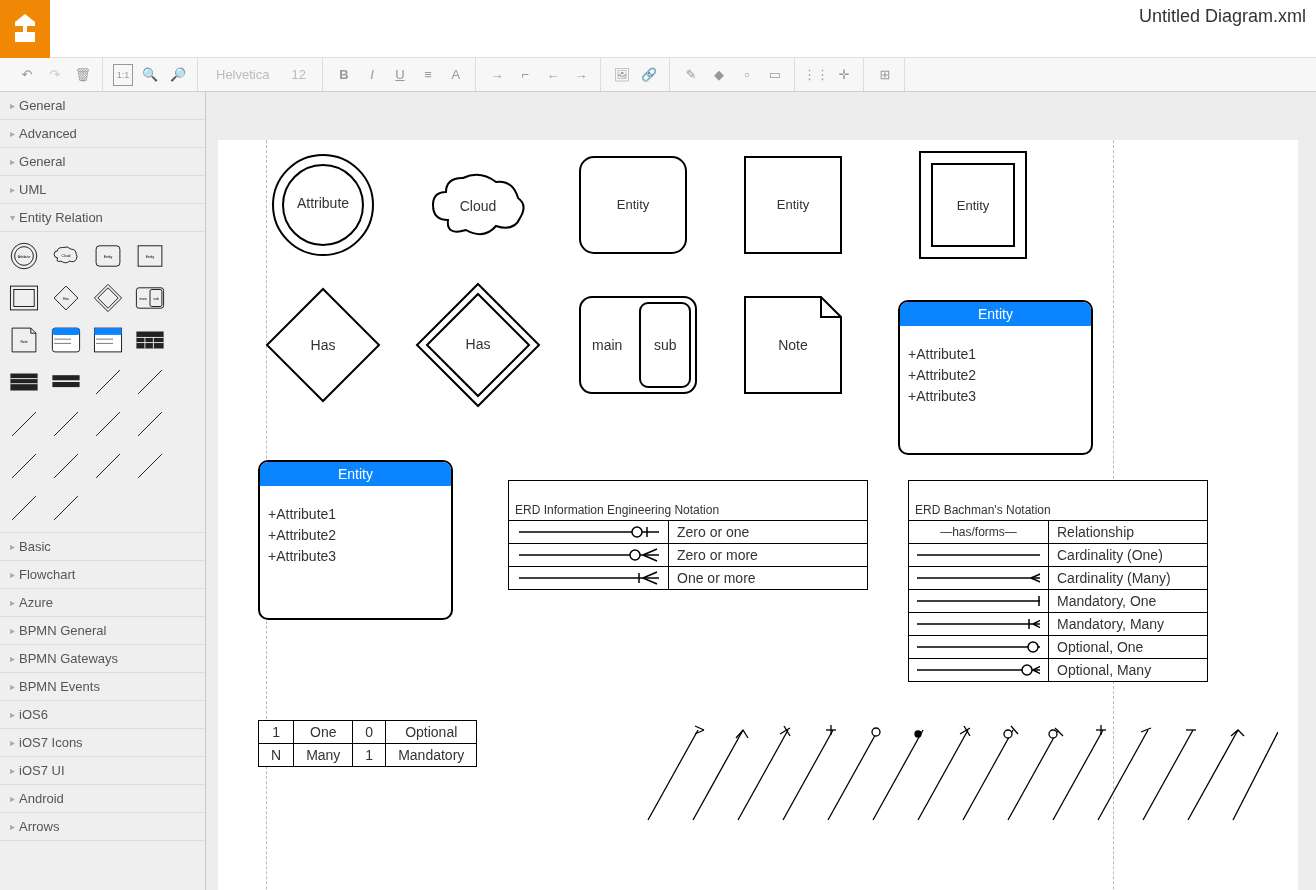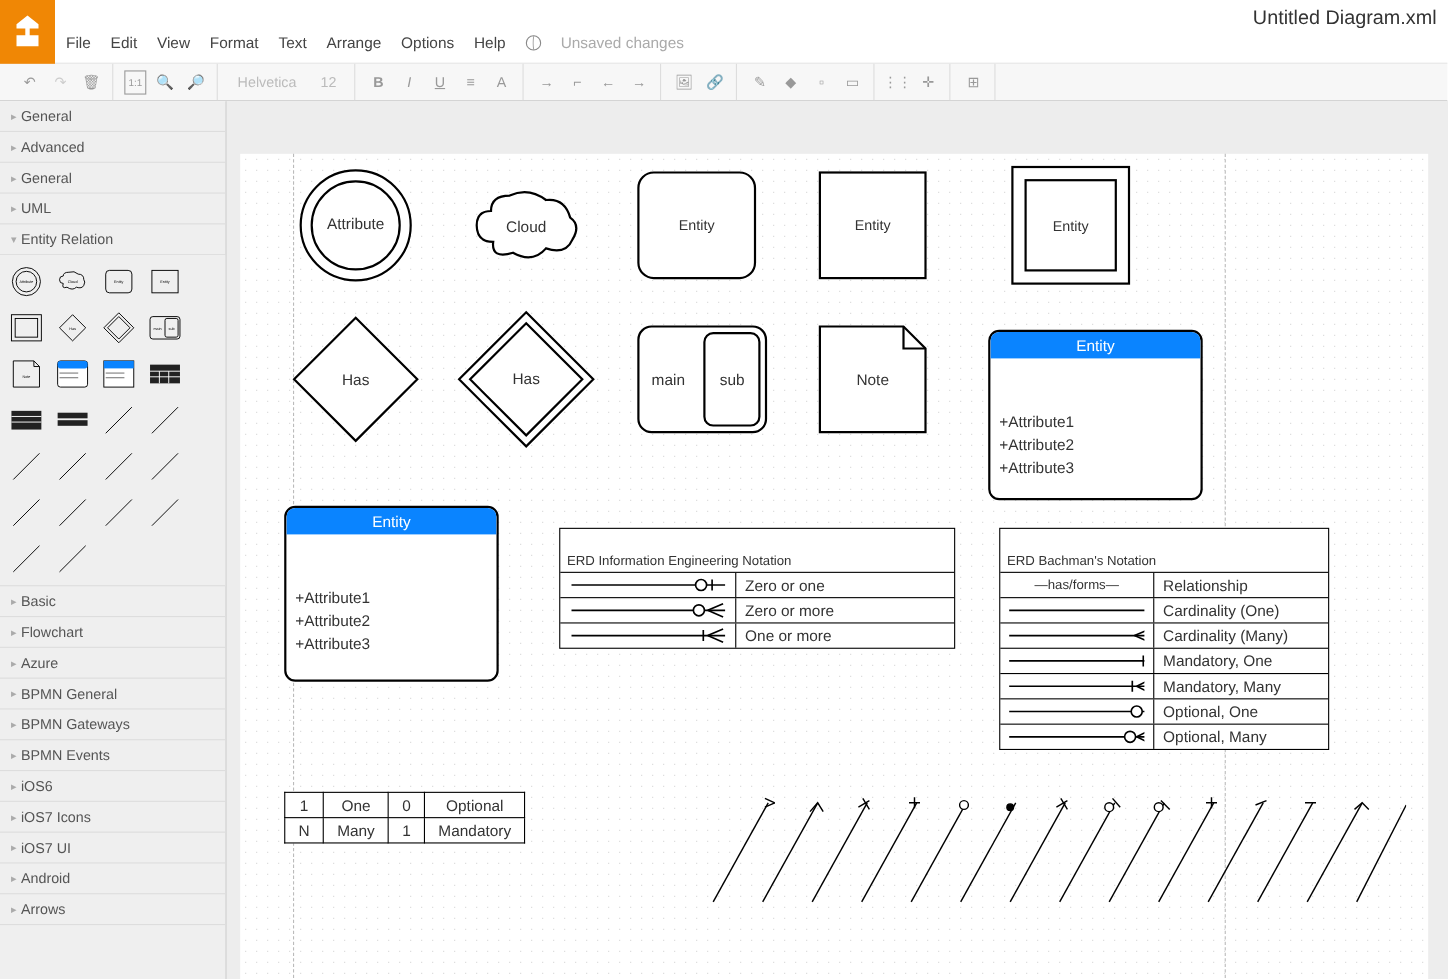--- a/index.html
+++ b/index.html
@@ -25,21 +25,21 @@
   .shape-palette { flex:0 0 auto; display:flex; flex-wrap:wrap; gap:6px; padding:6px; background:#efefef; border-bottom:1px solid #ddd; }
   .shape-cell { width:36px; height:36px; display:flex; align-items:center; justify-content:center; cursor:pointer; }
   .shape-cell svg { width:34px; height:34px; }
   .side-bottom { flex:1; overflow:auto; }
   .canvas-wrap { flex:1; background:#ededed; position:relative; overflow:auto; }
   .canvas { position:absolute; left:12px; top:48px; width:1080px; height:1100px; background:#fff; background-image: radial-gradient(#ccc 0.5px, transparent 0.5px); background-size:10px 10px; }
   .page-guide { position:absolute; top:0; bottom:0; width:0; border-right:1px dashed #bbb; }
   .canvas .shape { position:absolute; }
   .entity-table { position:absolute; border:2px solid #000; border-radius:10px; overflow:hidden; background:#fff; font-size:14px; }
   .entity-table .hdr { background:#0a84ff; color:#fff; text-align:center; padding:4px 0; font-weight:normal; }
-  .entity-table .body { padding:6px 8px; line-height:1.5;margin-top:41px; }
+  .entity-table .body { padding:18px 8px; line-height:1.5; }
   .erd-table { position:absolute; border:1.5px solid #000; background:#fff; font-size:14px; }
   .erd-table .title { text-align:left; padding:3px 6px; border-bottom:1.5px solid #000; font-size:12px;margin-top:19px; }
   .erd-table .row { display:flex; border-bottom:1.5px solid #000; }
   .erd-table .row:last-child { border-bottom:none; }
   .erd-table .row > div { padding:3px 8px; }
   .erd-table .row > div:first-child { border-right:1.5px solid #000; display:flex; align-items:center; justify-content:center; }
   .chen-table { position:absolute; border:1.5px solid #000; background:#fff; font-size:14px; }
   .chen-table th, .chen-table td { border:1px solid #000; padding:3px 12px; text-align:center; font-weight:normal; }
   .shape-label { font-size:14px; text-align:center; }
   .shape-label-small { font-size:13px; text-align:center; }
@@ -50,32 +50,20 @@
 <body>
 
 <div class="topbar">
   <div class="logo-cell">
     <svg width="34" height="34" viewBox="0 0 34 34">
         <path d="M17 2 L27 10 L27 14 L19 14 L19 20 L27 20 L27 30 L7 30 L7 20 L15 20 L15 14 L7 14 L7 10 Z" fill="#fff"></path>
       </svg>
   </div>
   <div class="title-area">
     <div class="title-text">Untitled Diagram.xml</div>
-    <div class="menubar">
-      <span>File</span>
-      <span>Edit</span>
-      <span>View</span>
-      <span>Format</span>
-      <span>Text</span>
-      <span>Arrange</span>
-      <span>Options</span>
-      <span>Help</span>
-      <span class="globe-icon"></span>
-      <span class="unsaved">Unsaved changes</span>
-    </div>
   </div>
 </div>
 
 <div class="toolbar">
   <div class="tb-group">
     <span class="tb-item">↶</span>
     <span class="tb-item" style="color:#ccc;">↷</span>
     <span class="tb-item">🗑</span>
   </div>
   <div class="tb-group">

